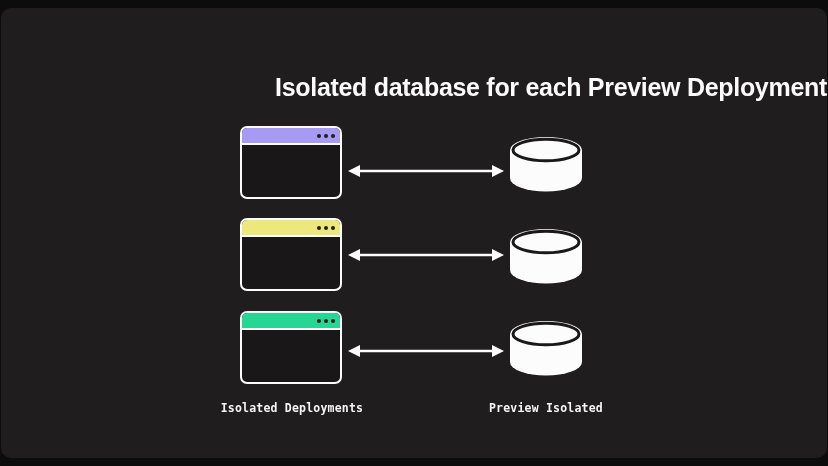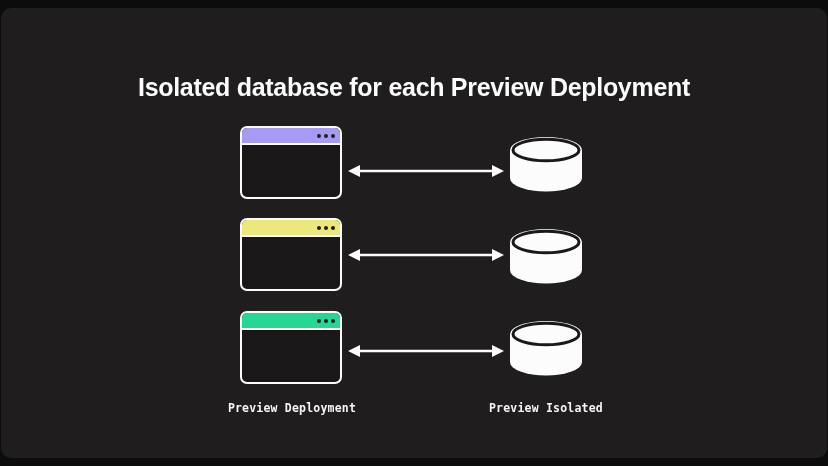--- a/index.html
+++ b/index.html
@@ -12,21 +12,21 @@
   }
   .slide {
     position: absolute;
     left: 1px; right: 1px; top: 8px; bottom: 8px;
     background: #1f1d1d;
     border-radius: 10px;
   }
   .slide-title {
     position: absolute;
     top: 48px; left: 0; width: 100%;
-    text-align: center;
+    text-align: right;
     color: #fcfcfc;
     font-size: 25px;
     font-weight: 700;
     letter-spacing: -0.3px;
   }
   .browser-window {
     position: absolute;
     left: 239px;
     width: 102px; height: 73px;
     box-sizing: border-box;
@@ -131,16 +131,16 @@
   <svg class="arrow-svg" style="top:335px" viewBox="0 0 158 16">
     <line x1="9" y1="8" x2="149" y2="8" stroke="#fcfcfc" stroke-width="2.4"></line>
     <polygon points="1,8 13,2 13,14" fill="#fcfcfc"></polygon>
     <polygon points="157,8 145,2 145,14" fill="#fcfcfc"></polygon>
   </svg>
   <svg class="db-svg" style="top:311px" viewBox="0 0 74 58">
     <path d="M1,15 A36,13 0 0 1 73,15 L73,43 A36,13.5 0 0 1 1,43 Z" fill="#fcfcfc"></path>
     <ellipse cx="37" cy="15" rx="33" ry="10.8" fill="#fcfcfc" stroke="#1a1818" stroke-width="3"></ellipse>
   </svg>
 
-  <div class="col-label left">Preview Deployment</div>
+  <div class="col-label left">Isolated Deployments</div>
   <div class="col-label right">Preview Isolated</div>
 
 </div>
 
 </body></html>

